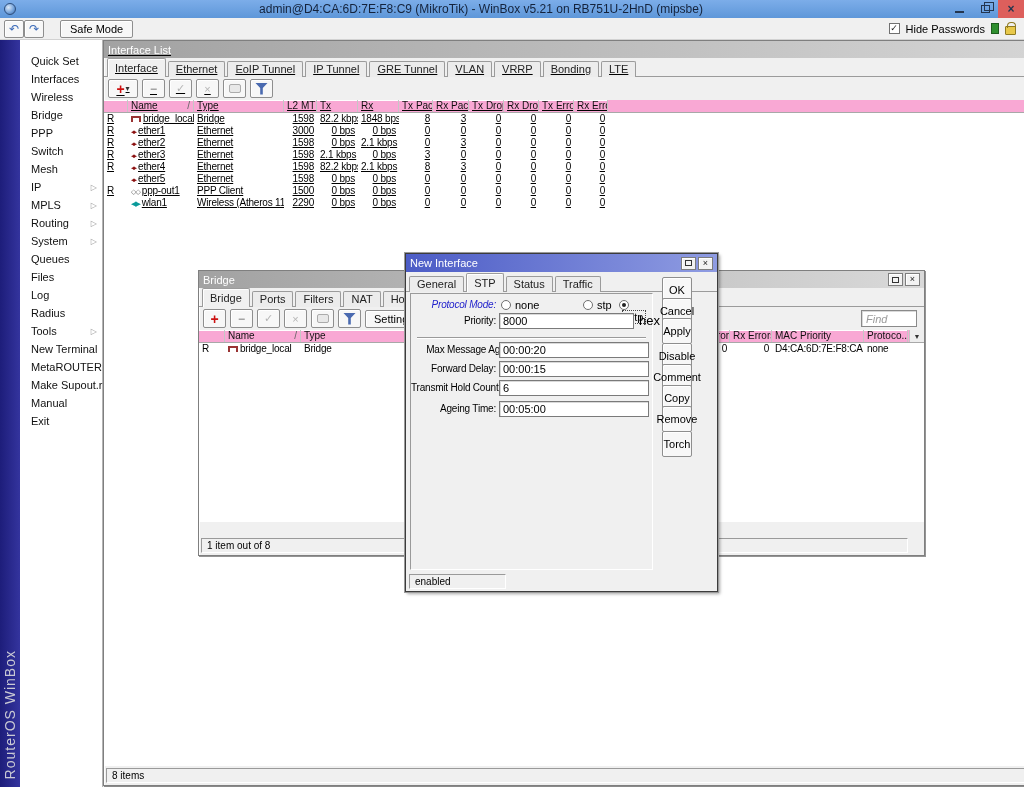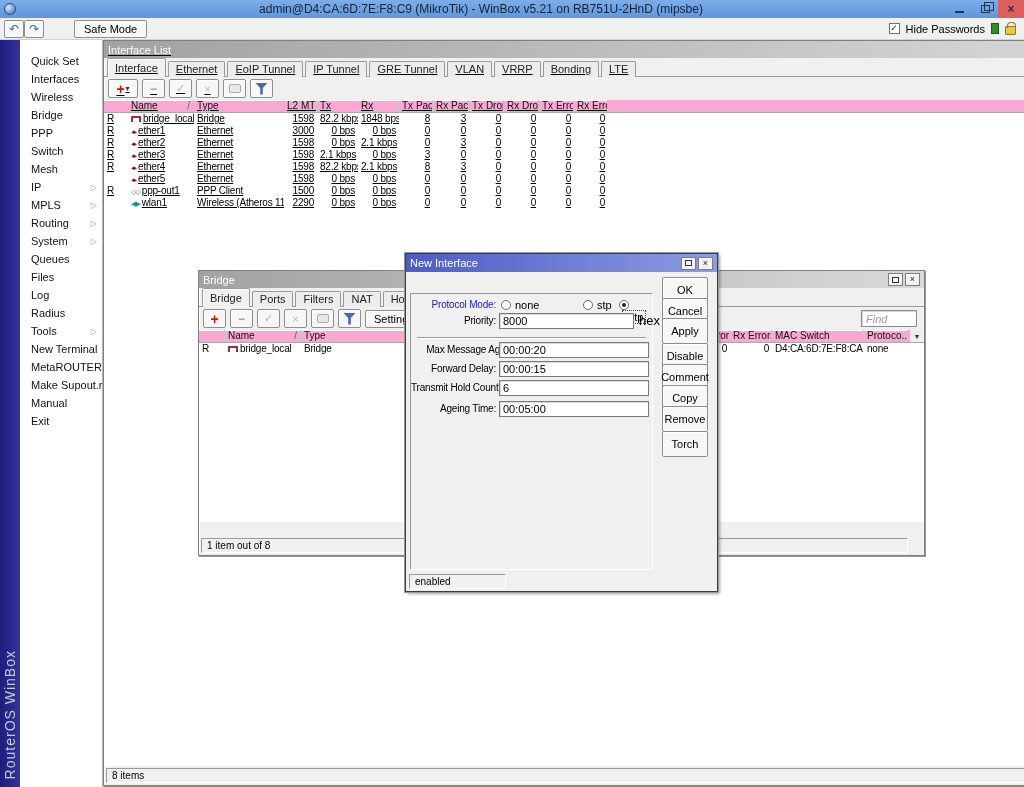--- a/index.html
+++ b/index.html
@@ -14,21 +14,21 @@
   .winctl .ctl { width:26px; display:flex; align-items:center; justify-content:center; color:#24364f; }
   .ctl-min-bar { width:9px; height:2px; background:#24364f; margin-top:6px; }
   .ctl-restore-box { position:relative; width:9px; height:8px; border:1px solid #24364f; background:transparent; }
   .ctl-restore-box::before { content:""; position:absolute; left:2px; top:-4px; width:8px; height:7px; border:1px solid #24364f; }
   .ctl-close { width:34px; background:#dd5f5c; display:flex; align-items:center; justify-content:center; color:#fff; font-size:12px; font-weight:bold; }
 
   
   .main-toolbar { position:absolute; left:0; top:18px; width:1024px; height:22px; background:#f0f0f0; border-bottom:1px solid #d2d2d2; display:flex; align-items:center; padding:0 4px; }
   .btn3d { background:#f7f7f7; border:1px solid #8e8e8e; border-radius:2px; box-shadow:inset 1px 1px 0 #fff; display:inline-flex; align-items:center; justify-content:center; height:18px; }
   .tb-small { width:20px; color:#3a6ab8; font-size:12px; }
-  .safe-mode { padding:0 9px; margin-left:30px; font-size:11px; }
+  .safe-mode { padding:0 9px; margin-left:16px; font-size:11px; }
   .tb-right { margin-left:auto; display:flex; align-items:center; gap:6px; padding-right:4px; }
   .cbx { width:11px; height:11px; background:#fff; border:1px solid #707070; display:inline-flex; align-items:center; justify-content:center; font-size:9px; color:#222; line-height:9px; }
   .green-ind { width:8px; height:11px; background:#2f8f2f; border:1px solid #1d5c1d; }
   .lock { position:relative; width:11px; height:9px; background:#e8c84a; border:1px solid #8f7a20; border-radius:1px; margin-top:4px; }
   .lock::before { content:""; position:absolute; left:1px; top:-5px; width:7px; height:5px; border:1px solid #8f7a20; border-bottom:none; border-radius:4px 4px 0 0; }
 
   
   .brand { position:absolute; left:0; top:40px; width:20px; height:747px; background:linear-gradient(90deg,#1d1d7a,#34349e); }
   .brand-text { position:absolute; bottom:8px; left:2px; writing-mode:vertical-rl; transform:rotate(180deg); color:#c9c9d4; font-size:14px; letter-spacing:1px; }
   .sidebar { position:absolute; left:20px; top:40px; width:83px; height:747px; background:#ffffff; border-right:1px solid #b4b4b4; padding-top:12px; }
@@ -93,21 +93,21 @@
   .panel { position:absolute; left:4px; top:39px; width:243px; height:277px; border:1px solid; border-color:#9a9a9a #fff #fff #9a9a9a; }
   .f-label { position:absolute; width:85px; text-align:right; font-size:10px; letter-spacing:-0.2px; line-height:16px; white-space:nowrap; color:#000; }
   .f-label-blue { color:#2222cc; }
   .f-input { position:absolute; height:16px; border:1px solid #7a7a7a; box-shadow:inset 1px 1px 0 #d9d9d9; background:#fff; font-size:11px; padding:0 3px; font-family:"Liberation Sans",sans-serif; }
   .suffix { position:absolute; font-size:13px; line-height:16px; }
   .sep { position:absolute; left:6px; right:6px; height:0; border-top:1px solid #9a9a9a; border-bottom:1px solid #fff; }
   .radio { display:inline-block; width:10px; height:10px; border-radius:50%; border:1px solid #6f6f6f; background:#fff; position:relative; vertical-align:middle; }
   .radio-sel::after { content:""; position:absolute; left:2px; top:2px; width:4px; height:4px; border-radius:50%; background:#222; }
   .r-lab { font-size:11px; vertical-align:middle; margin-left:4px; }
   .focus-dotted { outline:1px dotted #444; padding:0 2px; }
-  .dlg-btn { position:absolute; left:256px; width:46px; height:17px; font-size:11px; color:#000; padding:12px; }
+  .dlg-btn { position:absolute; left:256px; width:30px; height:17px; font-size:11px; color:#000; padding:12px; }
   .dlg-status-cell { position:absolute; top:320px; }
 
   .z1{z-index:1}.z2{z-index:10}
 </style>
 </head>
 <body>
 
 <div class="screen">
 
   <div class="titlebar">
@@ -394,21 +394,21 @@
         <input class="find-input" placeholder="Find" style="">
       </div>
     </div>
     <div class="tbl-head">
       <div class="th b-flag"></div>
       <div class="th b-name"><span>Name</span><span class="sort">/</span></div>
       <div class="th b-type"><span>Type</span></div>
       <div class="th b-mid"></div>
       <div class="th b-txe"><span>Tx Errors</span></div>
       <div class="th b-rxe"><span>Rx Errors</span></div>
-      <div class="th b-mac"><span>MAC Switch</span></div>
+      <div class="th b-mac"><span>MAC Priority</span></div>
       <div class="th b-proto"><span>Protoco...</span></div>
       <div class="hdr-dd">
           <span>▼</span>
         </div>
     </div>
     <div class="tbl-body" style="height:179px;">
       <div class="tr">
         <span class="td b-flag">R</span>
         <span class="td b-name"><span class="ic-bridge rowicon"></span><span>bridge_local</span></span>
         <span class="td b-type">Bridge</span>
@@ -429,24 +429,30 @@
       <span>New Interface</span>
       <div class="wctrls">
         <div class="wbtn">
             <span class="sq"></span>
           </div>
         <div class="wbtn">
             <span>×</span>
           </div>
       </div>
     </div>
+    <div class="tabs dlg-tabs">
+      <div class="tab"><span>General</span></div>
+      <div class="tab tab-active"><span>STP</span></div>
+      <div class="tab"><span>Status</span></div>
+      <div class="tab"><span>Traffic</span></div>
+    </div>
 
     <div class="panel">
 
-      <div class="f-label f-label-blue" style="left:0; top:3px;">Protocol Mode:</div>
+      <div class="f-label f-label-blue" style="left:0; top:3px;font-style:italic;">Protocol Mode:</div>
       <div style="position:absolute; left:90px; top:4px;">
         <span class="radio"></span><span class="r-lab">none</span>
       </div>
       <div style="position:absolute; left:172px; top:4px;">
         <span class="radio"></span><span class="r-lab">stp</span>
       </div>
       <div style="position:absolute; left:208px; top:4px;">
         <span class="radio radio-sel"></span><span class="r-lab focus-dotted">rstp</span>
       </div>
 

